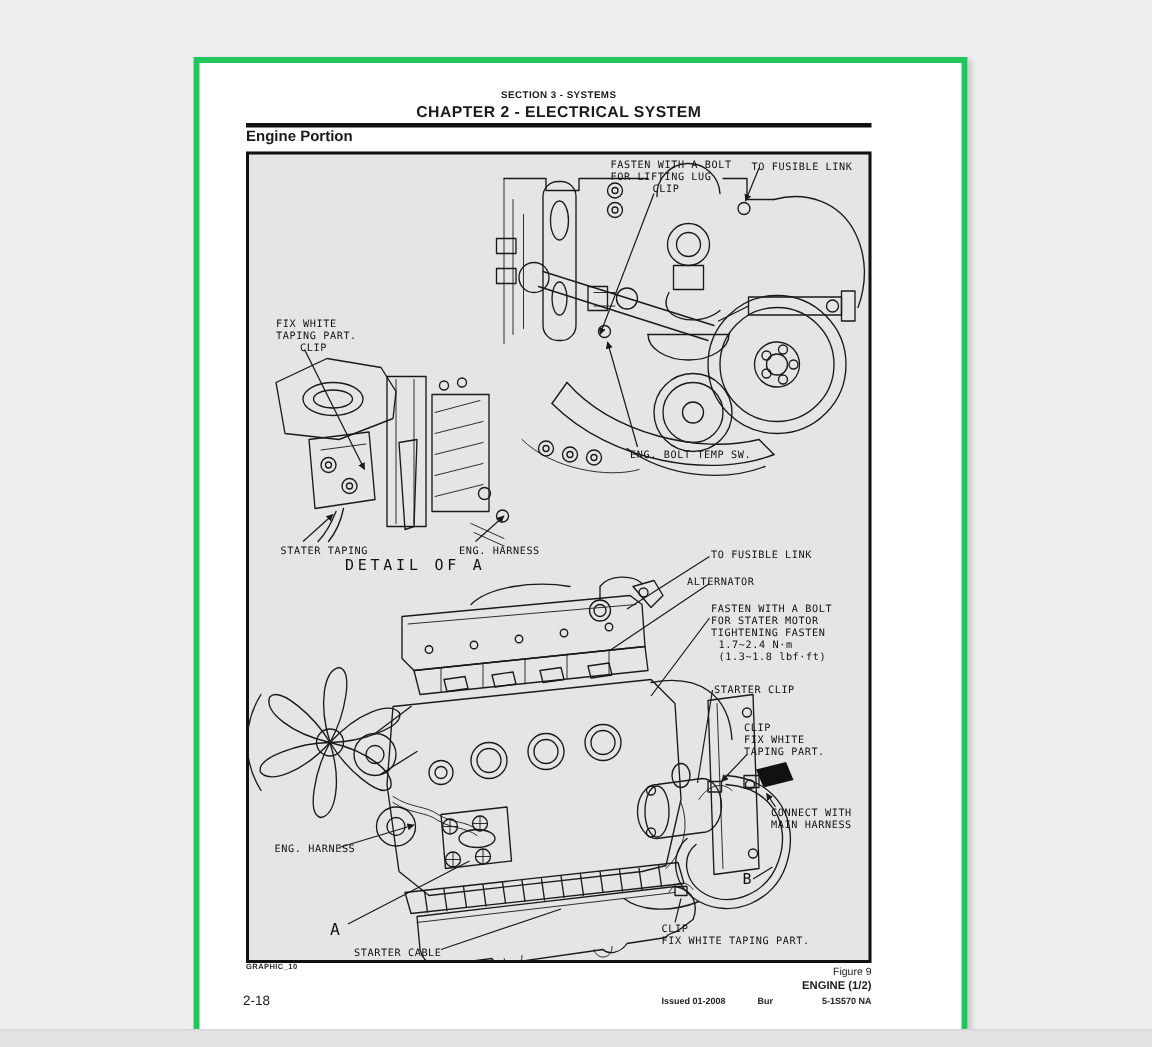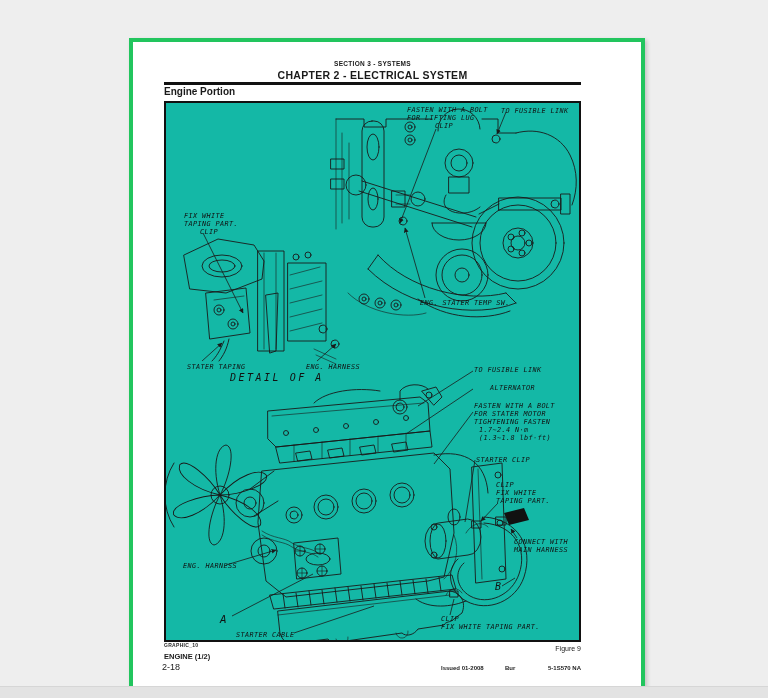--- a/index.html
+++ b/index.html
@@ -9,33 +9,33 @@
           background:#e3e3e3;border-top:1px solid #d6d6d6;}
   .page{position:absolute;left:129px;top:22px;width:508px;height:653px;
         background:#ffffff;border:4px solid #22c55e;
         box-shadow:2px 2px 4px rgba(0,0,0,0.18);margin-top:16px;}
   .hdr{position:absolute;left:31px;top:18px;width:417px;text-align:center;}
   .hdr-section{font-size:6.5px;font-weight:bold;letter-spacing:0.3px;}
   .hdr-chapter{font-size:10.5px;font-weight:bold;letter-spacing:0.3px;margin-top:2px;}
   .rule-thick{position:absolute;left:31px;top:40px;width:417px;height:2.5px;background:#111;}
   .sec-title{position:absolute;left:31px;top:44px;font-size:10px;font-weight:bold;}
   .frame{position:absolute;left:31px;top:59px;width:413px;height:537px;
-         border:2px solid #111;background:#14b8a6;font-style:italic;}
+         border:2px solid #111;background:#e5e5e5;}
   .frame svg{position:absolute;left:0;top:0;}
   .lbl{position:absolute;font-family:"DejaVu Sans Mono",monospace;font-size:6.8px;
        line-height:8px;letter-spacing:0.4px;color:#111;white-space:nowrap;}
   .lbl .indent{padding-left:5px;}
   .lbl-big{font-family:"DejaVu Sans Mono",monospace;position:absolute;color:#111;white-space:nowrap;}
   .detail-title{font-size:10px;letter-spacing:2.5px;}
   .pt-a{font-size:11px;letter-spacing:1px;}
   .pt-b{font-size:10px;letter-spacing:1px;}
   .graphic-id{position:absolute;left:31px;top:600px;font-size:5px;font-weight:bold;
        color:#2a2a2a;letter-spacing:0.3px;font-family:"Liberation Sans",sans-serif;}
   .fig-caption{position:absolute;left:298px;top:603px;width:150px;text-align:right;font-size:7px;}
-  .fig-title{position:absolute;left:31px;top:610px;width:417px;text-align:left;
+  .fig-title{position:absolute;left:31px;top:610px;width:417px;text-align:right;
        font-size:7.5px;font-weight:bold;}
   .page-num{position:absolute;left:29px;top:620px;font-size:9px;}
   .issued{position:absolute;left:308px;top:623px;font-size:6px;font-weight:bold;color:#222;}
   .issued-by{position:absolute;left:372px;top:623px;font-size:6px;font-weight:bold;color:#222;}
   .doc-code{position:absolute;left:383px;top:623px;width:65px;text-align:right;
        font-size:6px;font-weight:bold;color:#222;}
   .art path,.art rect,.art circle,.art ellipse,.art line,.art polygon{
        fill:none;stroke:#1a1a1a;stroke-width:0.9;stroke-linecap:round;stroke-linejoin:round;}
   .art .thin{stroke-width:0.6;}
   .art .fillk{fill:#111;stroke:none;}
@@ -285,27 +285,27 @@
         <div>FASTEN WITH A BOLT</div>
         <div>FOR LIFTING LUG</div>
       </div>
       <div class="lbl" style="left:269px;top:19px">CLIP</div>
       <div class="lbl" style="left:335px;top:4px">TO FUSIBLE LINK</div>
       <div class="lbl" style="left:18px;top:109px">
         <div>FIX WHITE</div>
         <div>TAPING PART.</div>
       </div>
       <div class="lbl" style="left:34px;top:125px">CLIP</div>
-      <div class="lbl" style="left:254px;top:196px">ENG. STATER TEMP SW.</div>
+      <div class="lbl" style="left:254px;top:196px">ENG. BOLT TEMP SW.</div>
       <div class="lbl" style="left:21px;top:260px">STATER TAPING</div>
       <div class="lbl" style="left:140px;top:260px">ENG. HARNESS</div>
       <div class="lbl-big detail-title" style="left:64px;top:269px">DETAIL OF A</div>
 
       <div class="lbl" style="left:308px;top:263px">TO FUSIBLE LINK</div>
-      <div class="lbl" style="left:324px;top:281px">ALTERNATOR</div>
+      <div class="lbl" style="left:292px;top:281px">ALTERNATOR</div>
       <div class="lbl" style="left:308px;top:299px">
         <div>FASTEN WITH A BOLT</div>
         <div>FOR STATER MOTOR</div>
         <div>TIGHTENING FASTEN</div>
         <div class="indent">1.7~2.4 N·m</div>
         <div class="indent">(1.3~1.8 lbf·ft)</div>
       </div>
       <div class="lbl" style="left:310px;top:353px">STARTER CLIP</div>
       <div class="lbl" style="left:330px;top:378px">
         <div>CLIP</div>

